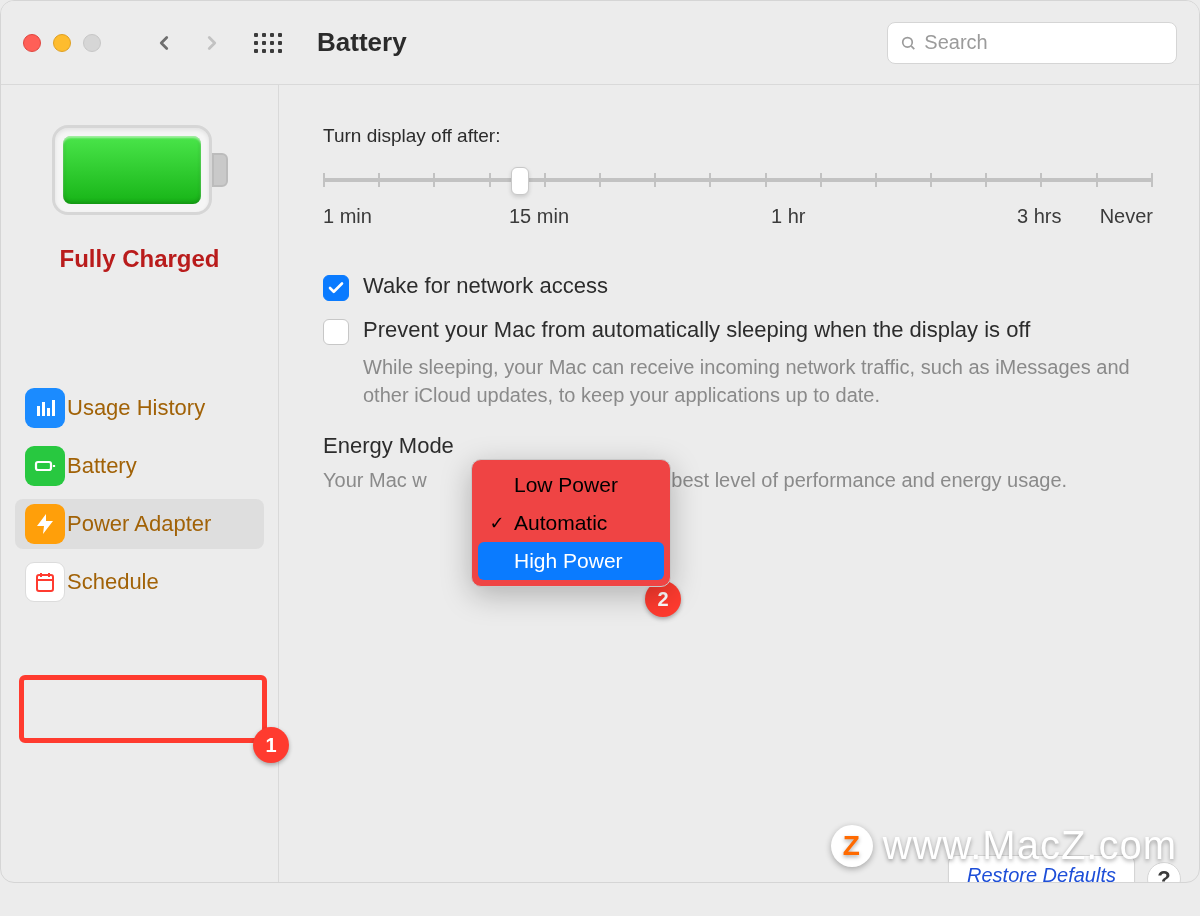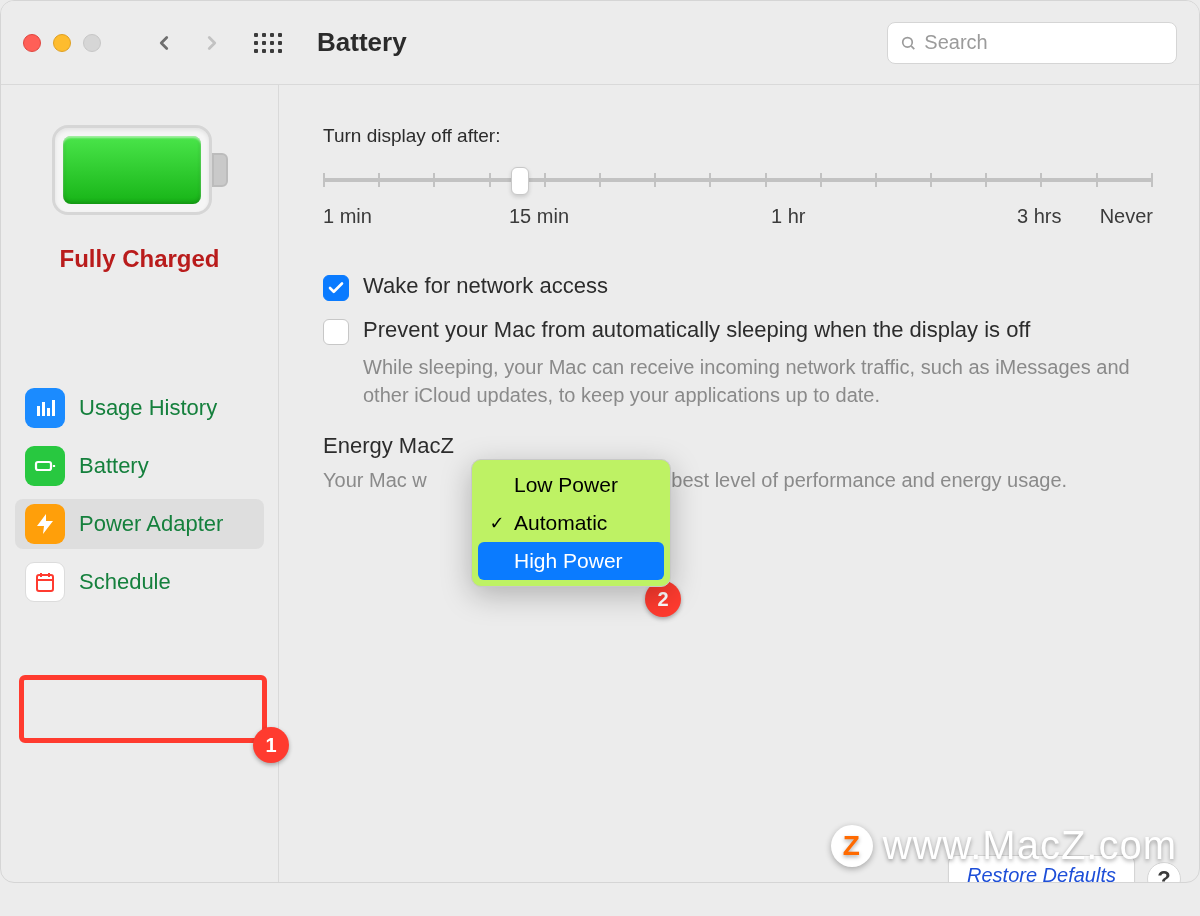--- a/index.html
+++ b/index.html
@@ -84,22 +84,22 @@
     }
     .battery-tip {
       position: absolute; right: 0; top: 28px; width: 16px; height: 34px;
       background: #c9c9c9; border-radius: 0 6px 6px 0; border: 2px solid #bcbcbc;
     }
     .battery-status {
       font-size: 24px; font-weight: 700; color: #b91c1c; margin-bottom: 110px;
     }
     .side-list { width: 100%; padding: 0 14px; display: flex; flex-direction: column; gap: 8px; }
     .side-item {
-      height: 50px; display: flex; align-items: center; gap: 14px;
-      padding: 0 10px; border-radius: 8px; font-size: 22px; color: #15803d;
+      height: 50px; display: flex; align-items: center; gap: 2px;
+      padding: 0 10px; border-radius: 8px; font-size: 22px; color: #a16207;
     }
     .side-item.selected { background: #dedede; }
     .side-icon { width: 40px; height: 40px; border-radius: 9px; display: flex; align-items: center; justify-content: center; }
     .ic-usage   { background: #1b8bff; }
     .ic-battery { background: #28c840; }
     .ic-power   { background: #ff9f0a; }
     .ic-sched   { background: #fff; border: 1px solid #dcdcdc; }
     .side-icon svg { width: 24px; height: 24px; color: #fff; }
     .ic-sched svg { color: #ff3b30; }
 
@@ -149,21 +149,21 @@
     .checkbox.checked svg { width: 18px; height: 18px; color: #fff; }
     .check-label { font-size: 22px; }
     .check-desc { font-size: 20px; color: #8a8a8a; margin-left: 40px; margin-top: -8px; margin-bottom: 24px; max-width: 780px; line-height: 1.4; }
 
     .energy-row { display: flex; align-items: center; gap: 14px; font-size: 22px; margin-top: 6px; position: relative; }
     .energy-desc { font-size: 20px; color: #8a8a8a; margin-top: 10px; }
 
     
     .dropdown {
       position: absolute; left: 470px; top: 458px; width: 200px;
-      background: #bef264; border: 1px solid #c8c8c8; border-radius: 10px;
+      background: #ef4444; border: 1px solid #c8c8c8; border-radius: 10px;
       box-shadow: 0 8px 30px rgba(0,0,0,0.25); padding: 6px; z-index: 10;
     }
     .dd-item {
       height: 38px; display: flex; align-items: center; padding: 0 10px; border-radius: 6px;
       font-size: 21px; gap: 8px;
     }
     .dd-item .check { width: 18px; text-align: center; font-size: 18px; }
     .dd-item.highlight { background: #0a7bff; color: #fff; }
     .annot-2 { left: 476px; top: 543px; width: 188px; height: 40px; }
     .badge-2 { left: 644px; top: 580px; }
@@ -338,21 +338,21 @@
         <div class="check-label">Wake for network access</div>
       </div>
 
       <div class="check-row">
         <div class="checkbox"></div>
         <div class="check-label">Prevent your Mac from automatically sleeping when the display is off</div>
       </div>
       <div class="check-desc">While sleeping, your Mac can receive incoming network traffic, such as iMessages and other iCloud updates, to keep your applications up to date.</div>
 
       <div class="energy-row">
-        <span>Energy MacZ</span>
+        <span>Energy Mode</span>
       </div>
       <div class="energy-desc">
         <span>Your Mac w</span><span style="opacity:0;">ill automatically choo</span><span>se the best level of performance and energy usage.</span>
       </div>
 
       <button class="restore-btn">Restore Defaults</button>
       <div class="help-btn">?</div>
     </div>
   </div>
 

